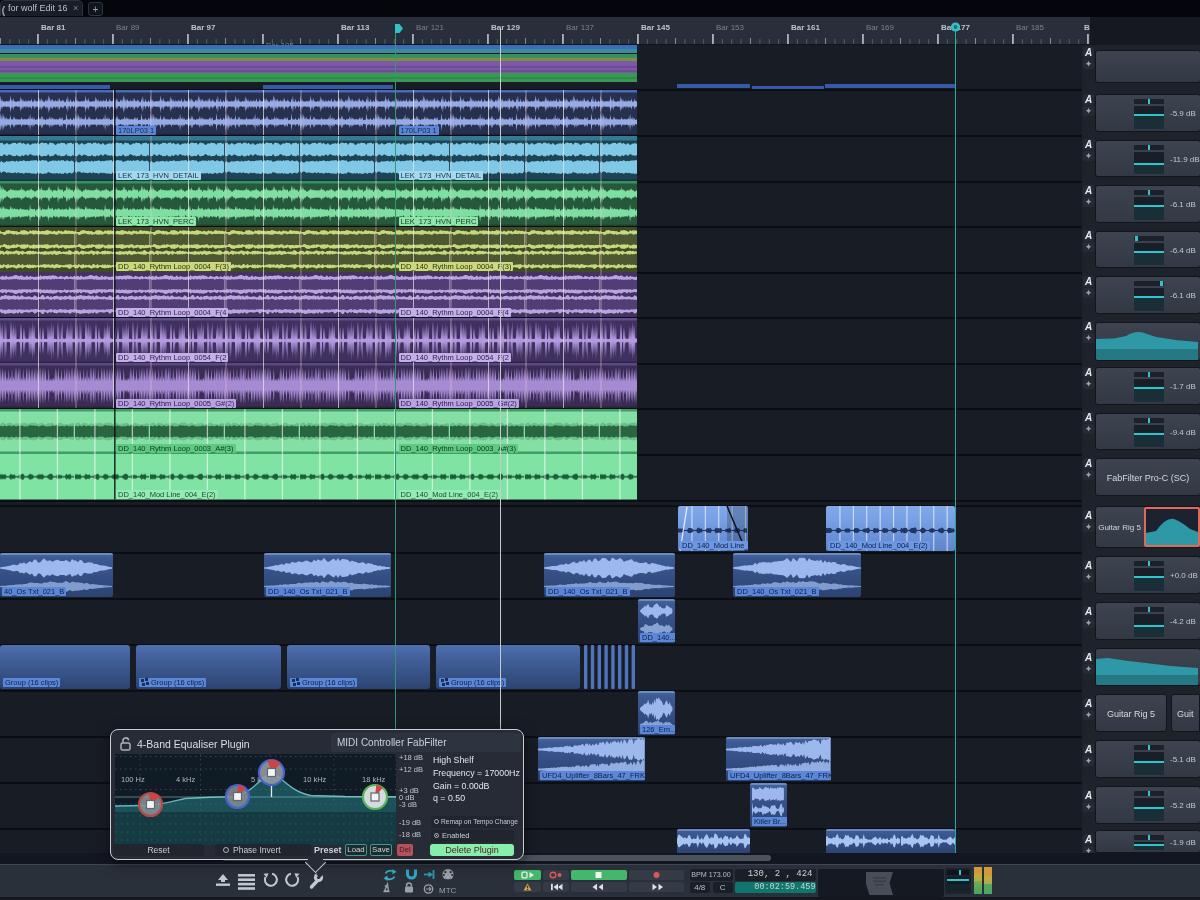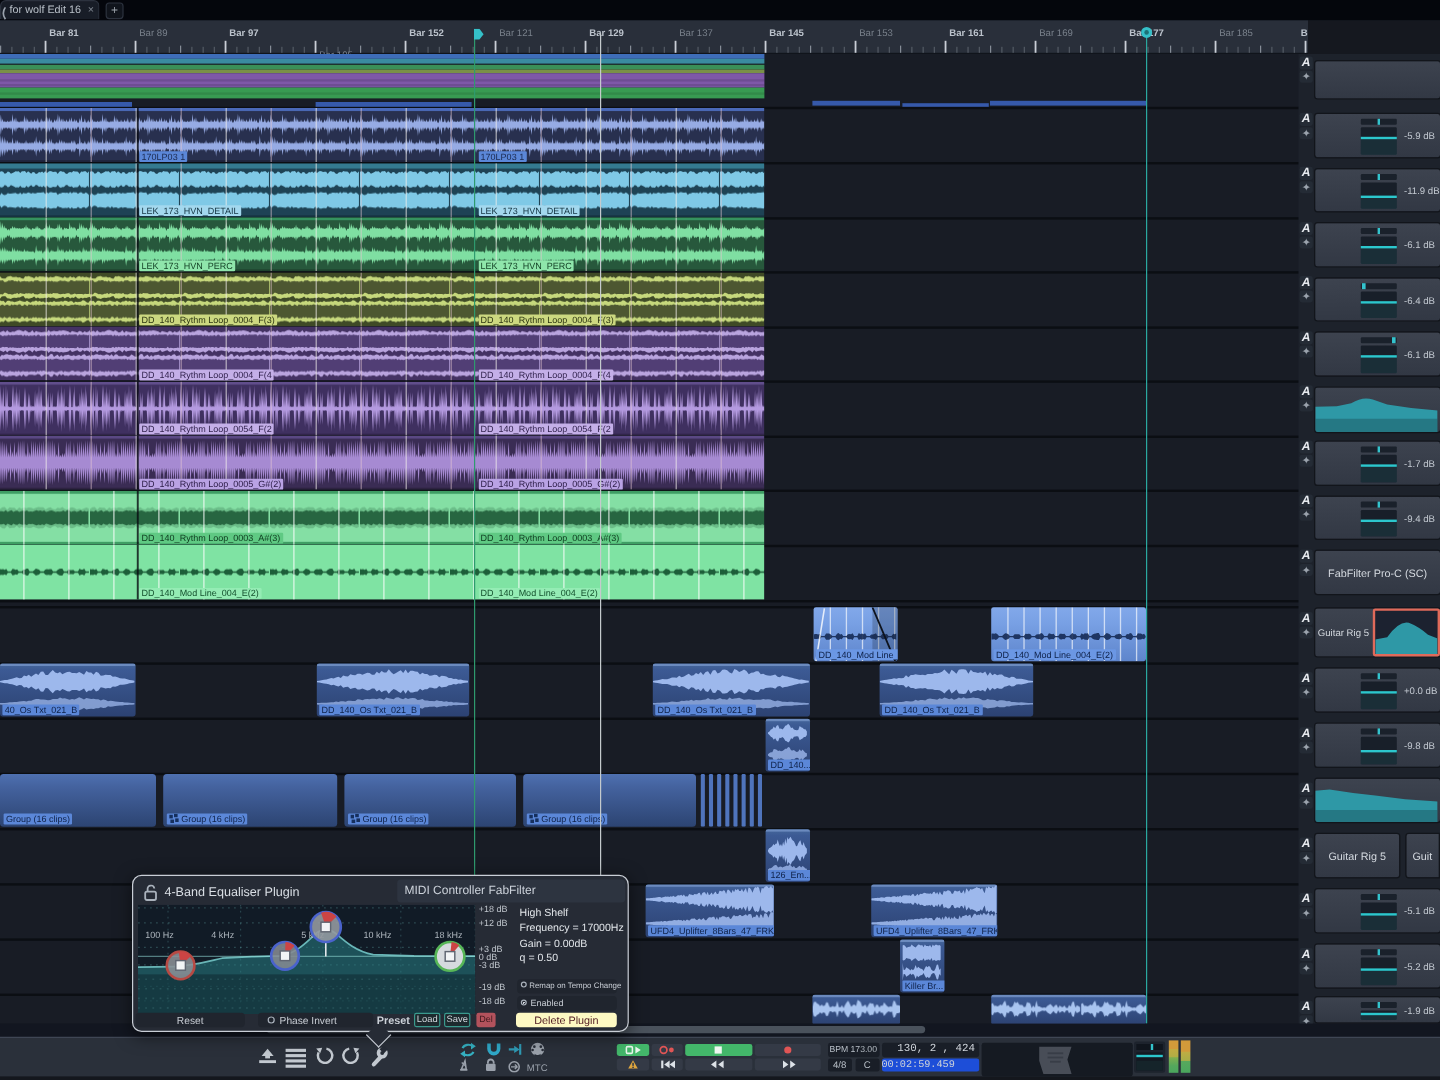--- a/index.html
+++ b/index.html
@@ -137,21 +137,21 @@
     <rect x="1050.0" y="13" width="1" height="6" fill="#868d97"></rect>
     <rect x="1059.4" y="14" width="1" height="5" fill="#545b65"></rect>
     <rect x="1068.8" y="14" width="1" height="5" fill="#545b65"></rect>
     <rect x="1078.1" y="14" width="1" height="5" fill="#545b65"></rect>
     <rect x="1087.2" y="9" width="1.5" height="10" fill="#c9ced6"></rect>
   </svg>
 <div class="abs" style="left:41px;top:23px;font-size:8px;font-weight:700;color:#bcc3cc">Bar 81</div>
 <div class="abs" style="left:116px;top:23px;font-size:8px;font-weight:400;color:#79818b">Bar 89</div>
 <div class="abs" style="left:191px;top:23px;font-size:8px;font-weight:700;color:#bcc3cc">Bar 97</div>
 <div class="abs" style="left:266px;top:41px;font-size:8px;font-weight:400;color:#79818b">Bar 105</div>
-<div class="abs" style="left:341px;top:23px;font-size:8px;font-weight:700;color:#bcc3cc">Bar 152</div>
+<div class="abs" style="left:341px;top:23px;font-size:8px;font-weight:700;color:#bcc3cc">Bar 113</div>
 <div class="abs" style="left:416px;top:23px;font-size:8px;font-weight:400;color:#79818b">Bar 121</div>
 <div class="abs" style="left:491px;top:23px;font-size:8px;font-weight:700;color:#bcc3cc">Bar 129</div>
 <div class="abs" style="left:566px;top:23px;font-size:8px;font-weight:400;color:#79818b">Bar 137</div>
 <div class="abs" style="left:641px;top:23px;font-size:8px;font-weight:700;color:#bcc3cc">Bar 145</div>
 <div class="abs" style="left:716px;top:23px;font-size:8px;font-weight:400;color:#79818b">Bar 153</div>
 <div class="abs" style="left:791px;top:23px;font-size:8px;font-weight:700;color:#bcc3cc">Bar 161</div>
 <div class="abs" style="left:866px;top:23px;font-size:8px;font-weight:400;color:#79818b">Bar 169</div>
 <div class="abs" style="left:941px;top:23px;font-size:8px;font-weight:700;color:#bcc3cc">Bar 177</div>
 <div class="abs" style="left:1016px;top:23px;font-size:8px;font-weight:400;color:#79818b">Bar 185</div>
 <div class="abs" style="left:1084px;top:23px;font-size:8px;font-weight:700;color:#bcc3cc">B</div>
@@ -746,21 +746,21 @@
   </div>
 <div class="gA" style="top:606px">A</div>
 <div class="gP" style="top:618px">✦</div>
 <div class="pbox" style="top:602px;height:38px">
     <div class="fw" style="top:4px;height:5px;background:#1a212b;border-radius:1px">
       <div class="abs" style="left:13.5px;top:0;width:2.5px;height:5px;background:#33c3cd"></div>
     </div>
     <div class="fw" style="top:11px;height:23px;background:#181f29;border-radius:1px"></div>
     <div class="abs" style="left:38px;top:24px;width:30px;height:10px;background:rgba(44,150,158,0.13)"></div>
     <div class="abs" style="left:38px;top:22px;width:30px;height:2.4px;background:#2cc7cd"></div>
-    <div class="dbt" style="left:74px;top:14px">-9.8 dB</div>
+    <div class="dbt" style="left:74px;top:14px">-4.2 dB</div>
   </div>
 <div class="gA" style="top:652px">A</div>
 <div class="gP" style="top:664px">✦</div>
 <div class="pbox" style="top:648px;height:38px;overflow:hidden">
     <svg width="102" height="36" style="position:absolute;left:0;top:0">
       <path d="M0 10 L12 9 Q30 12 50 14 L75 17 L102 19 L102 36 L0 36 Z" fill="#2e98a6"></path>
       <path d="M0 26 L102 26 L102 36 L0 36 Z" fill="rgba(20,60,70,0.35)"></path>
     </svg>
   </div>
 <div class="gA" style="top:698px">A</div>
@@ -904,21 +904,21 @@
 <div class="abs tbtn" style="left:628.5px;top:881.5px;width:55.5px;height:10px;background:#343a46;border-radius:2px">
     <svg width="55" height="10">
       <path d="M23.5 1.8 L28 5 L23.5 8.2 Z" fill="#dde2e8"></path>
       <path d="M29.5 1.8 L34 5 L29.5 8.2 Z" fill="#dde2e8"></path>
     </svg>
   </div>
 <div class="abs" style="left:689.5px;top:869px;width:43px;height:11.5px;background:#191e27;border-radius:2px;color:#b8bfc7;font-size:7.2px;line-height:11.5px;text-align:center;white-space:nowrap">BPM 173.00</div>
 <div class="abs" style="left:734.5px;top:869px;width:81px;height:11.5px;background:#191e27;border-radius:2px;color:#ced3d9;font-size:9px;line-height:11.5px;text-align:right;font-family:'Liberation Mono',monospace;padding-right:3px;white-space:nowrap">130, 2 , 424</div>
 <div class="abs" style="left:689.5px;top:882px;width:20.5px;height:11px;background:#191e27;border-radius:2px;color:#b8bfc7;font-size:8px;line-height:11px;text-align:center">4/8</div>
 <div class="abs" style="left:712.5px;top:882px;width:20.5px;height:11px;background:#191e27;border-radius:2px;color:#b8bfc7;font-size:8px;line-height:11px;text-align:center">C</div>
-<div class="abs" style="left:734.5px;top:882px;width:81px;height:11px;background:#1d4ed8;border-radius:2px;color:#ced3d9;font-size:8.5px;line-height:11px;text-align:left;font-family:'Liberation Mono',monospace;white-space:nowrap">00:02:59.459</div>
+<div class="abs" style="left:734.5px;top:882px;width:81px;height:11px;background:#0f766e;border-radius:2px;color:#ced3d9;font-size:8.5px;line-height:11px;text-align:right;font-family:'Liberation Mono',monospace;white-space:nowrap">00:02:59.459</div>
 <div class="abs" style="left:818px;top:869px;width:126px;height:28px;background:#151a22;border-radius:2px"></div>
 <svg class="abs" style="left:864px;top:871.5px" width="31" height="24">
     <path d="M2 0 L29 0 L25.5 11 L29 23 L5.5 23 L2 12 Z" fill="#484d57"></path>
     <g fill="#383d47">
       <rect x="9" y="5" width="13" height="1.5"></rect>
       <rect x="9" y="8.5" width="13" height="1.5"></rect>
       <rect x="11" y="12" width="9" height="1.5"></rect>
     </g>
   </svg>
 <div class="abs" style="left:945px;top:868px;width:26px;height:26px;background:#1d232d;border-radius:2px">
@@ -999,18 +999,18 @@
 <div class="abs" style="left:399px;top:752.5px;font-size:7.5px;color:#c0c6cd">+18 dB</div>
 <div class="abs" style="left:399px;top:765px;font-size:7.5px;color:#c0c6cd">+12 dB</div>
 <div class="abs" style="left:399px;top:786px;font-size:7.5px;color:#c0c6cd">+3 dB</div>
 <div class="abs" style="left:399px;top:793px;font-size:7.5px;color:#c0c6cd">0 dB</div>
 <div class="abs" style="left:399px;top:800px;font-size:7.5px;color:#c0c6cd">-3 dB</div>
 <div class="abs" style="left:399px;top:818px;font-size:7.5px;color:#c0c6cd">-19 dB</div>
 <div class="abs" style="left:399px;top:830px;font-size:7.5px;color:#c0c6cd">-18 dB</div>
 <div class="abs" style="left:433px;top:754px;font-size:8.8px;color:#e2e6ea;line-height:12.8px">High Shelf<br>Frequency = 17000Hz<br>Gain = 0.00dB<br>q = 0.50</div>
 <div class="abs" style="left:431px;top:816px;width:83px;height:12px;background:#20252e;border-radius:3px;color:#c8cdd4;font-size:6.6px;line-height:12px;white-space:nowrap"><span style="display:inline-block;width:5px;height:5px;border:1.1px solid #aab2bc;border-radius:50%;margin:0 2px 0 3px"></span>Remap on Tempo Change</div>
 <div class="abs" style="left:431px;top:830px;width:83px;height:12px;background:#20252e;border-radius:3px;color:#c8cdd4;font-size:7.5px;line-height:12px"><span style="display:inline-block;width:5px;height:5px;border:1.1px solid #aab2bc;border-radius:50%;margin:0 3px 0 3px;background:radial-gradient(circle,#cdd3da 0 40%,transparent 45%)"></span>Enabled</div>
-<div class="abs" style="left:430px;top:843.5px;width:84px;height:12px;background:#fef9c3;border-radius:3px;color:#552126;font-size:9px;line-height:12px;text-align:center">Delete Plugin</div>
+<div class="abs" style="left:430px;top:843.5px;width:84px;height:12px;background:#86efac;border-radius:3px;color:#552126;font-size:9px;line-height:12px;text-align:center">Delete Plugin</div>
 <div class="abs" style="left:113px;top:843.5px;width:91px;height:12px;background:#20252e;border-radius:3px;color:#c8cdd4;font-size:8.5px;line-height:12px;text-align:center">Reset</div>
 <div class="abs" style="left:215px;top:843.5px;width:96px;height:12px;background:#20252e;border-radius:3px;color:#c8cdd4;font-size:8.5px;line-height:12px"><span style="display:inline-block;width:6px;height:6px;border:1.2px solid #aab2bc;border-radius:50%;margin:0 4px 0 8px"></span>Phase Invert</div>
 <div class="abs" style="left:314px;top:844.5px;font-size:9px;color:#ccd1d8;font-weight:bold">Preset</div>
 <div class="abs" style="left:345px;top:843.5px;width:22px;height:12px;background:#1d2a2e;border:1px solid #3a9a8e;border-radius:2px;color:#d3d8de;font-size:7.8px;line-height:10px;text-align:center">Load</div>
 <div class="abs" style="left:370px;top:843.5px;width:22px;height:12px;background:#1d2a2e;border:1px solid #3a9a8e;border-radius:2px;color:#d3d8de;font-size:7.8px;line-height:10px;text-align:center">Save</div>
 <div class="abs" style="left:397px;top:843.5px;width:16px;height:12px;background:#b3525c;border-radius:2px;color:#3f181c;font-size:7.5px;line-height:12px;text-align:center">Del</div>
 </body></html>

